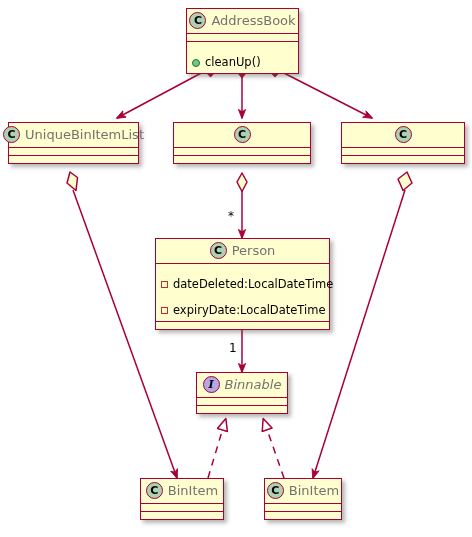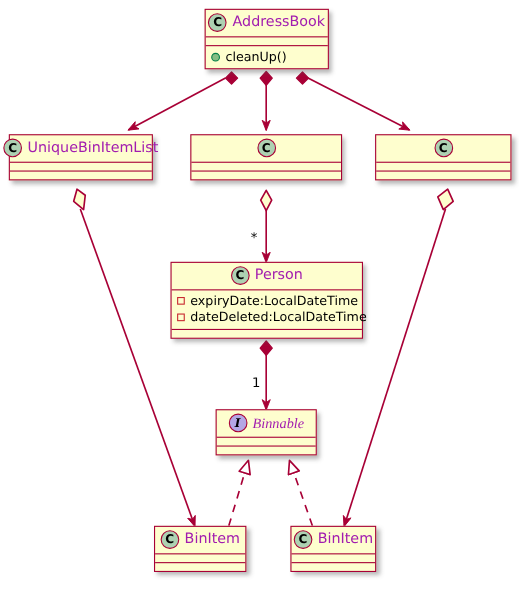--- a/index.html
+++ b/index.html
@@ -38,24 +38,24 @@
   .node-title {
     display: flex;
     align-items: center;
     justify-content: center;
     padding: 3px 7px 4px 7px;
     gap: 5px;
     white-space: nowrap;
   }
   .node-name {
     font-size: 13px;
-    color: #a21caf;
+    color: #737373;
     line-height: 15px;
   }
-  .node-name.italic { font-style: italic; font-family: Liberation Serif, serif; }
+  .node-name.italic { font-style: italic; }
   .stereo {
     width: 17px;
     height: 17px;
     border-radius: 50%;
     display: inline-flex;
     align-items: center;
     justify-content: center;
     font-size: 11px;
     font-weight: bold;
     box-sizing: border-box;
@@ -83,20 +83,21 @@
     padding: 2px 5px 3px 5px;
   }
   .member {
     display: flex;
     align-items: center;
     gap: 5px;
     font-size: 11.5px;
     line-height: 15px;
     color: #000000;
     white-space: nowrap;
+    margin-top: 11px;
   }
   .vis-box {
     width: 7px;
     height: 7px;
     box-sizing: border-box;
     border: 1.3px solid #C82930;
     background: transparent;
     flex: 0 0 auto;
   }
   .vis-dot {
@@ -212,25 +213,25 @@
   </div>
 
   <div class="node" style="left:155px; top:238px; width:175px;">
     <div class="node-title">
       <span class="stereo cls">C</span>
       <span class="node-name">Person</span>
     </div>
     <div class="compartment filled">
       <div class="member">
         <span class="vis-box"></span>
-        <span>expiryDate:LocalDateTime</span>
+        <span>dateDeleted:LocalDateTime</span>
       </div>
       <div class="member">
         <span class="vis-box"></span>
-        <span>dateDeleted:LocalDateTime</span>
+        <span>expiryDate:LocalDateTime</span>
       </div>
     </div>
     <div class="compartment"></div>
   </div>
 
   <div class="node" style="left:196px; top:372px; width:92px;">
     <div class="node-title">
       <span class="stereo iface">I</span>
       <span class="node-name italic">Binnable</span>
     </div>

